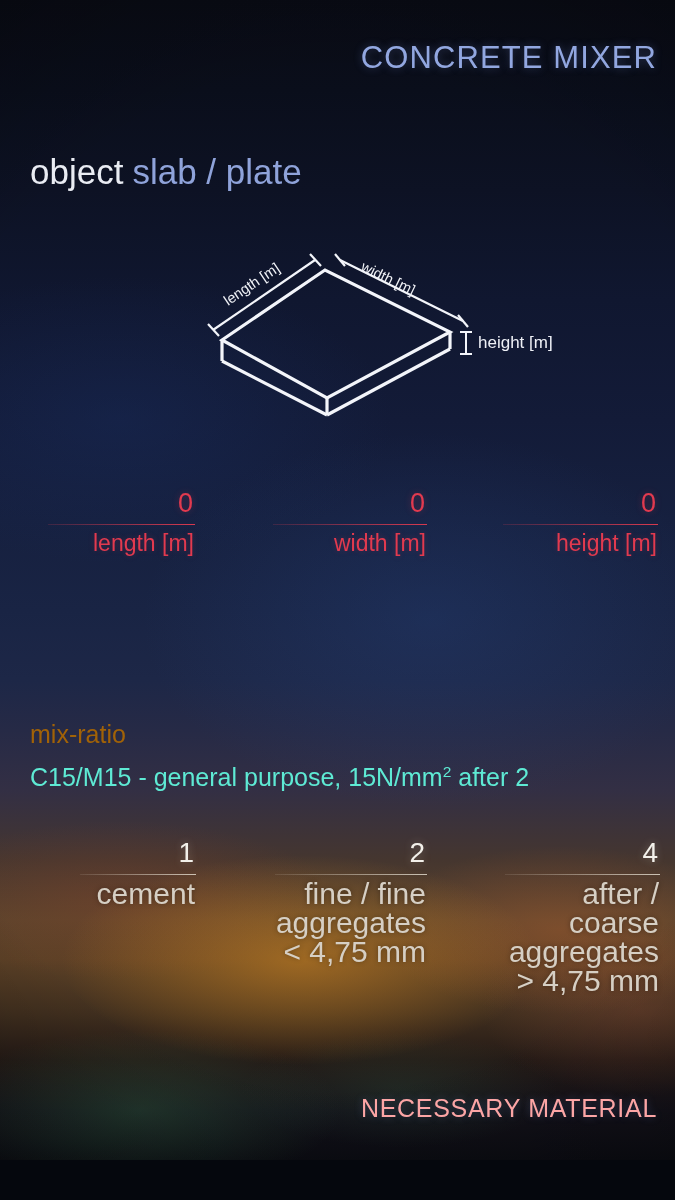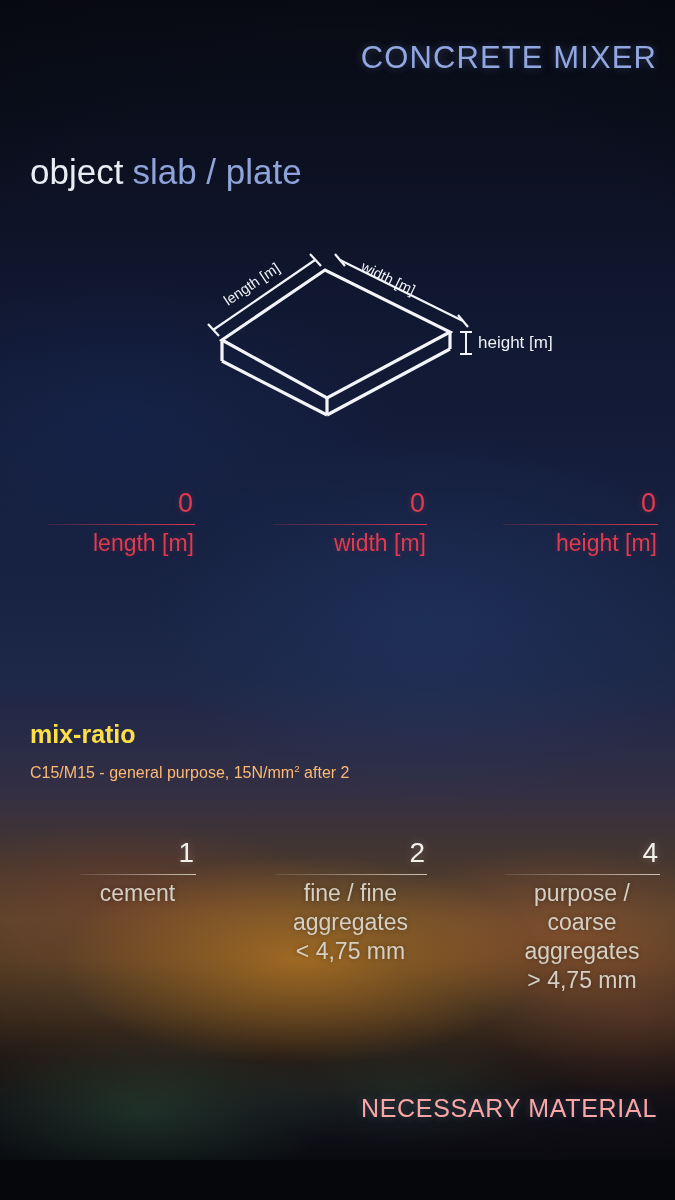--- a/index.html
+++ b/index.html
@@ -103,37 +103,37 @@
 
   
   .dims { top:486px; }
   .dims .val { color:#e23a4f; text-shadow:0 0 7px rgba(226,58,79,.30); }
   .dims .rule { background:linear-gradient(90deg, rgba(226,58,79,.18), rgba(226,58,79,.95)); }
   .dims .cap { color:#e23a4f; text-shadow:0 0 6px rgba(226,58,79,.22); }
 
   
   .mix-head {
     position:absolute; left:30px; top:720px;
-    font-size:25px; font-weight:700; color:#fde047;
+    font-size:25px; font-weight:400; color:#a16207;
   }
   .mix-sub {
     position:absolute; left:30px; top:763px;
     width:645px;
-    font-size:16px; font-weight:300; color:#fdba74;
+    font-size:25px; font-weight:300; color:#5eead4;
     white-space:nowrap; overflow:hidden;
     -webkit-mask-image:linear-gradient(90deg,#000 0,#000 88%,rgba(0,0,0,.12) 99%,rgba(0,0,0,0) 100%);
             mask-image:linear-gradient(90deg,#000 0,#000 88%,rgba(0,0,0,.12) 99%,rgba(0,0,0,0) 100%);
   }
   .mix-sub sup { font-size:.62em; vertical-align:super; }
 
   
   .ratio { top:836px; }
   .ratio .val { color:#f2f0ea; font-size:28px; text-shadow:0 0 8px rgba(255,245,225,.25); }
   .ratio .rule { background:linear-gradient(90deg, rgba(235,228,214,.10), rgba(235,228,214,.80)); }
-  .ratio .cap { color:#d6cfc4; font-size:23px; text-shadow:0 0 5px rgba(0,0,0,.35);text-align:center; }
+  .ratio .cap { color:#d6cfc4; font-size:30px; text-shadow:0 0 5px rgba(0,0,0,.35); }
 
   
   .nm-title {
     position:absolute; right:18px; top:1094px;
     font-size:25px; letter-spacing:.7px; font-weight:300;
     color:#fca5a5;
     text-shadow:0 0 8px rgba(120,150,230,.30);
   }
   .result { top:1162px; }
   .result .val { color:#93a6de; font-size:27px; text-shadow:0 0 8px rgba(120,150,230,.30); }
@@ -231,21 +231,21 @@
         <div class="cap">
           <span class="l">fine / fine</span>
           <span class="l">aggregates</span>
           <span class="l">&lt; 4,75 mm</span>
         </div>
       </div>
       <div class="field" style="left:505px; width:155px;">
         <div class="val">4</div>
         <div class="rule"></div>
         <div class="cap">
-          <span class="l">purpose / coarse</span>
+          <span class="l">after / coarse</span>
           <span class="l">aggregates</span>
           <span class="l">&gt; 4,75 mm</span>
         </div>
       </div>
     </div>
 
     <div class="nm-title">NECESSARY MATERIAL</div>
     <div class="fieldrow result">
       <div class="field" style="left:80px;  width:116px;">
         <div class="val">0</div>

